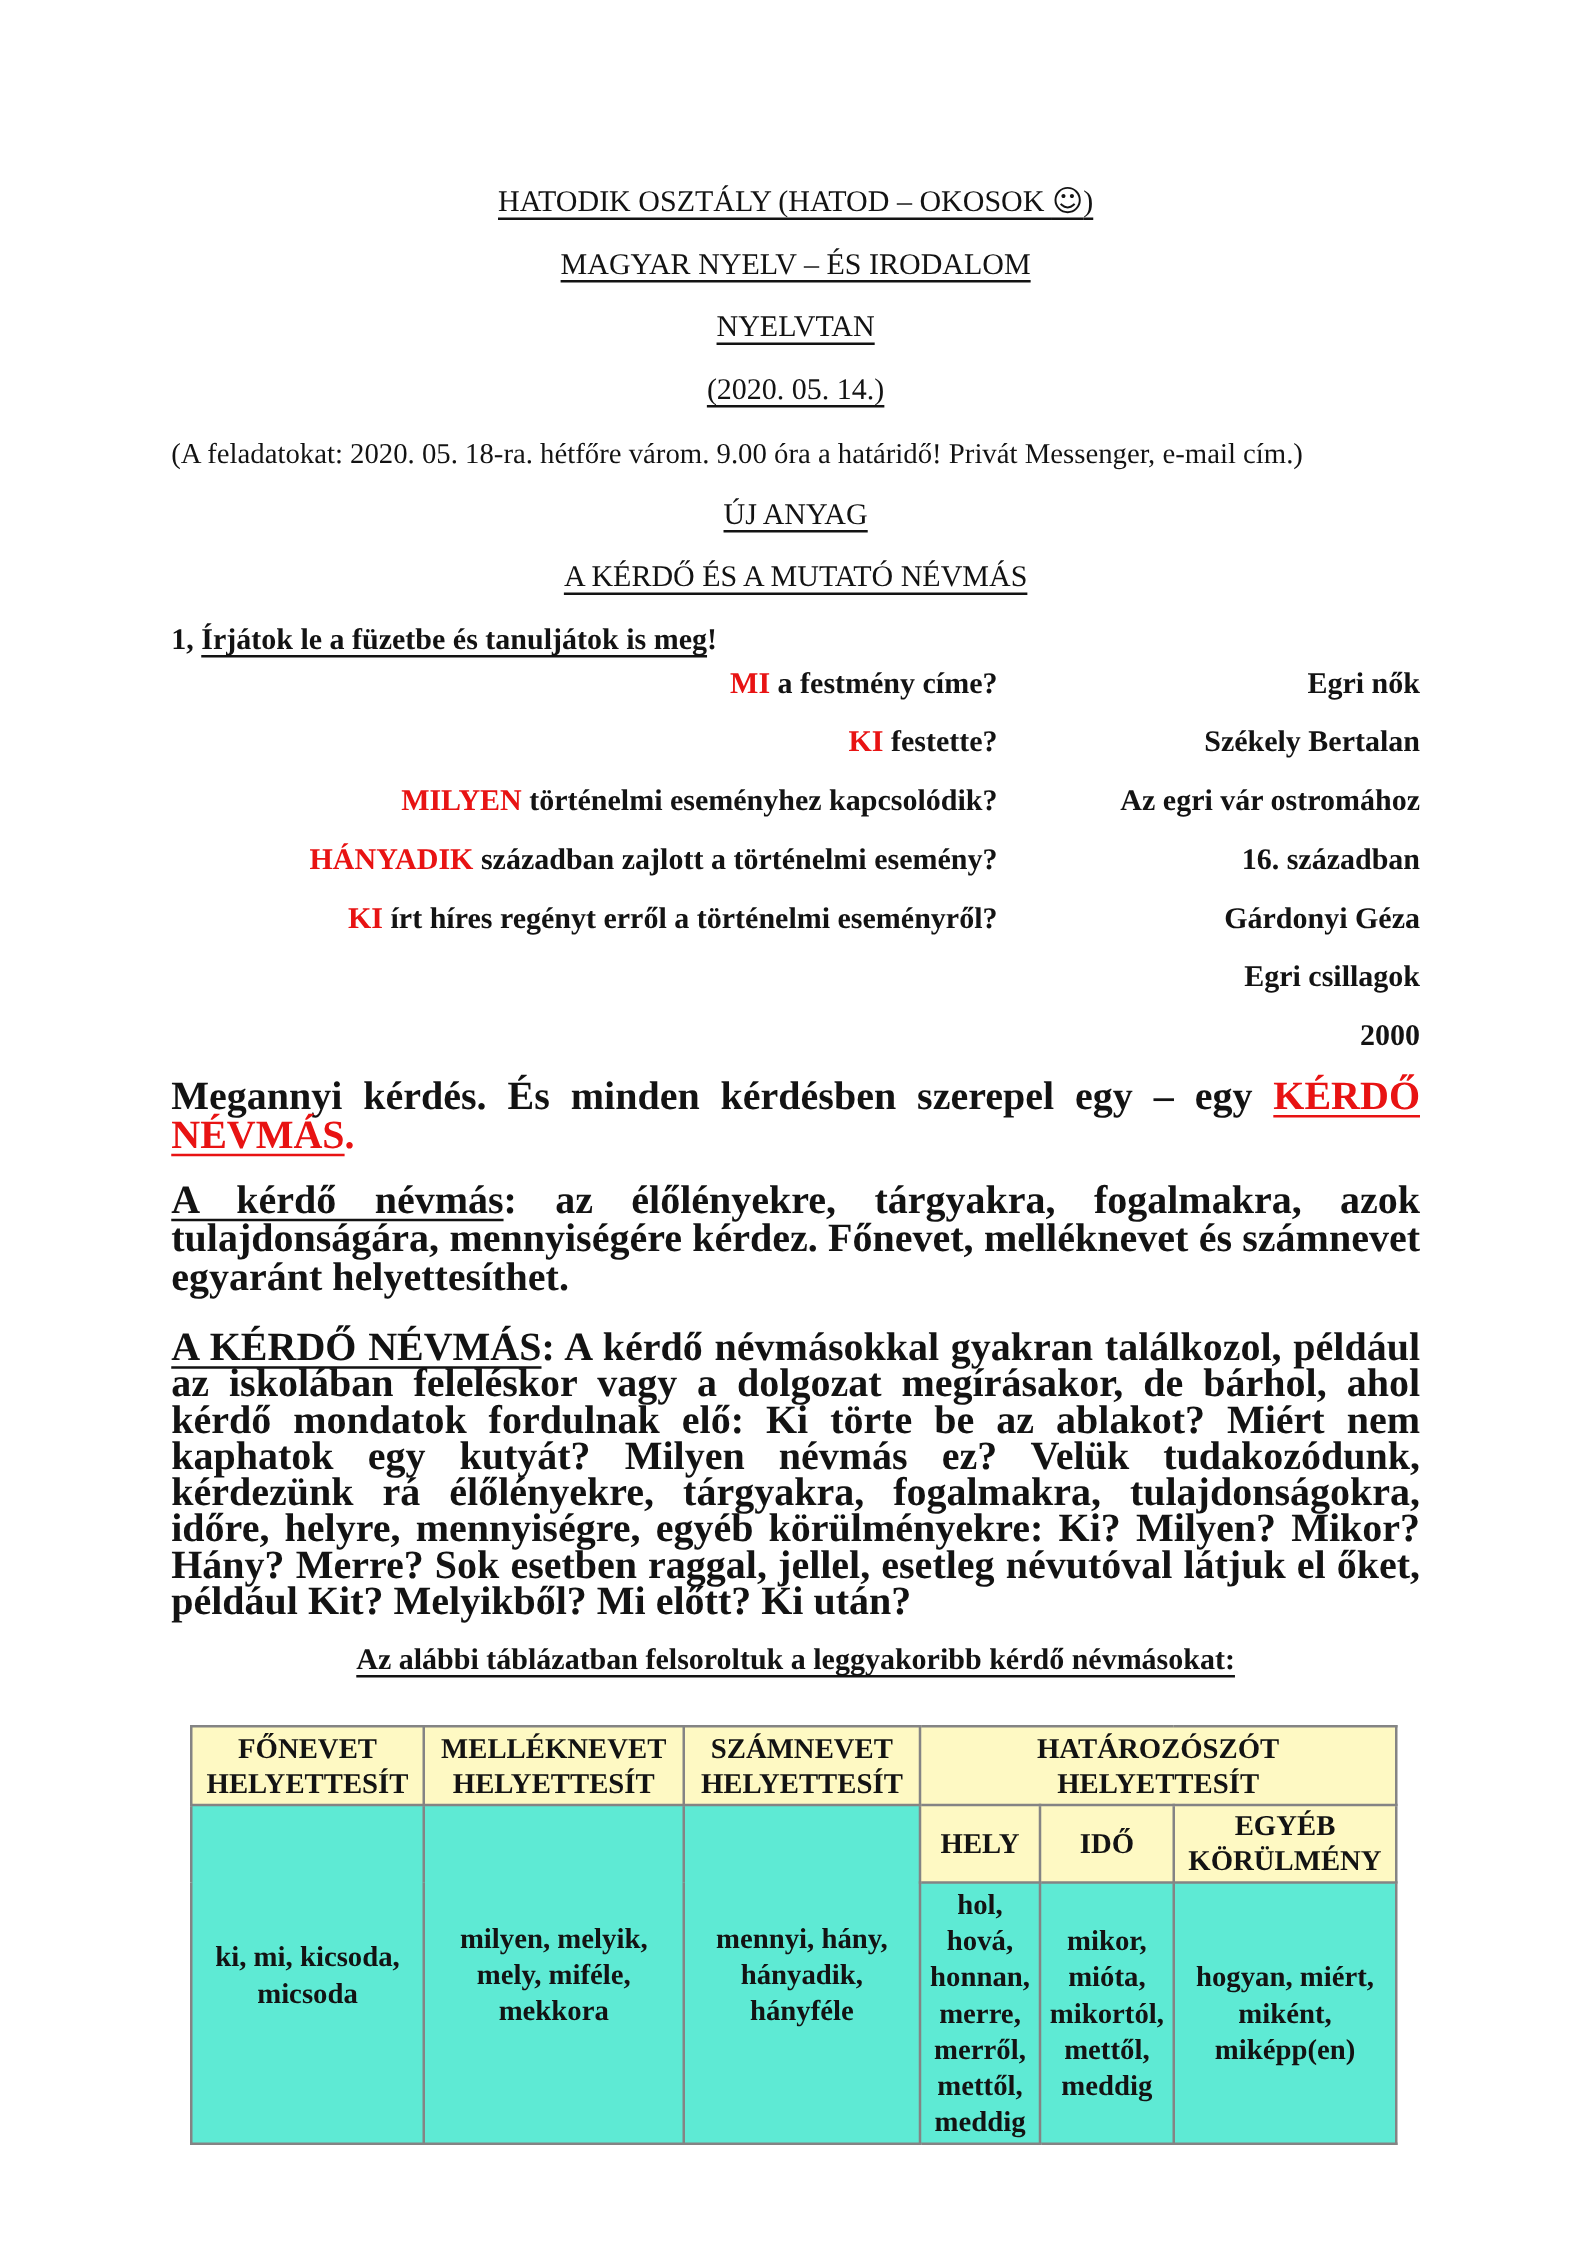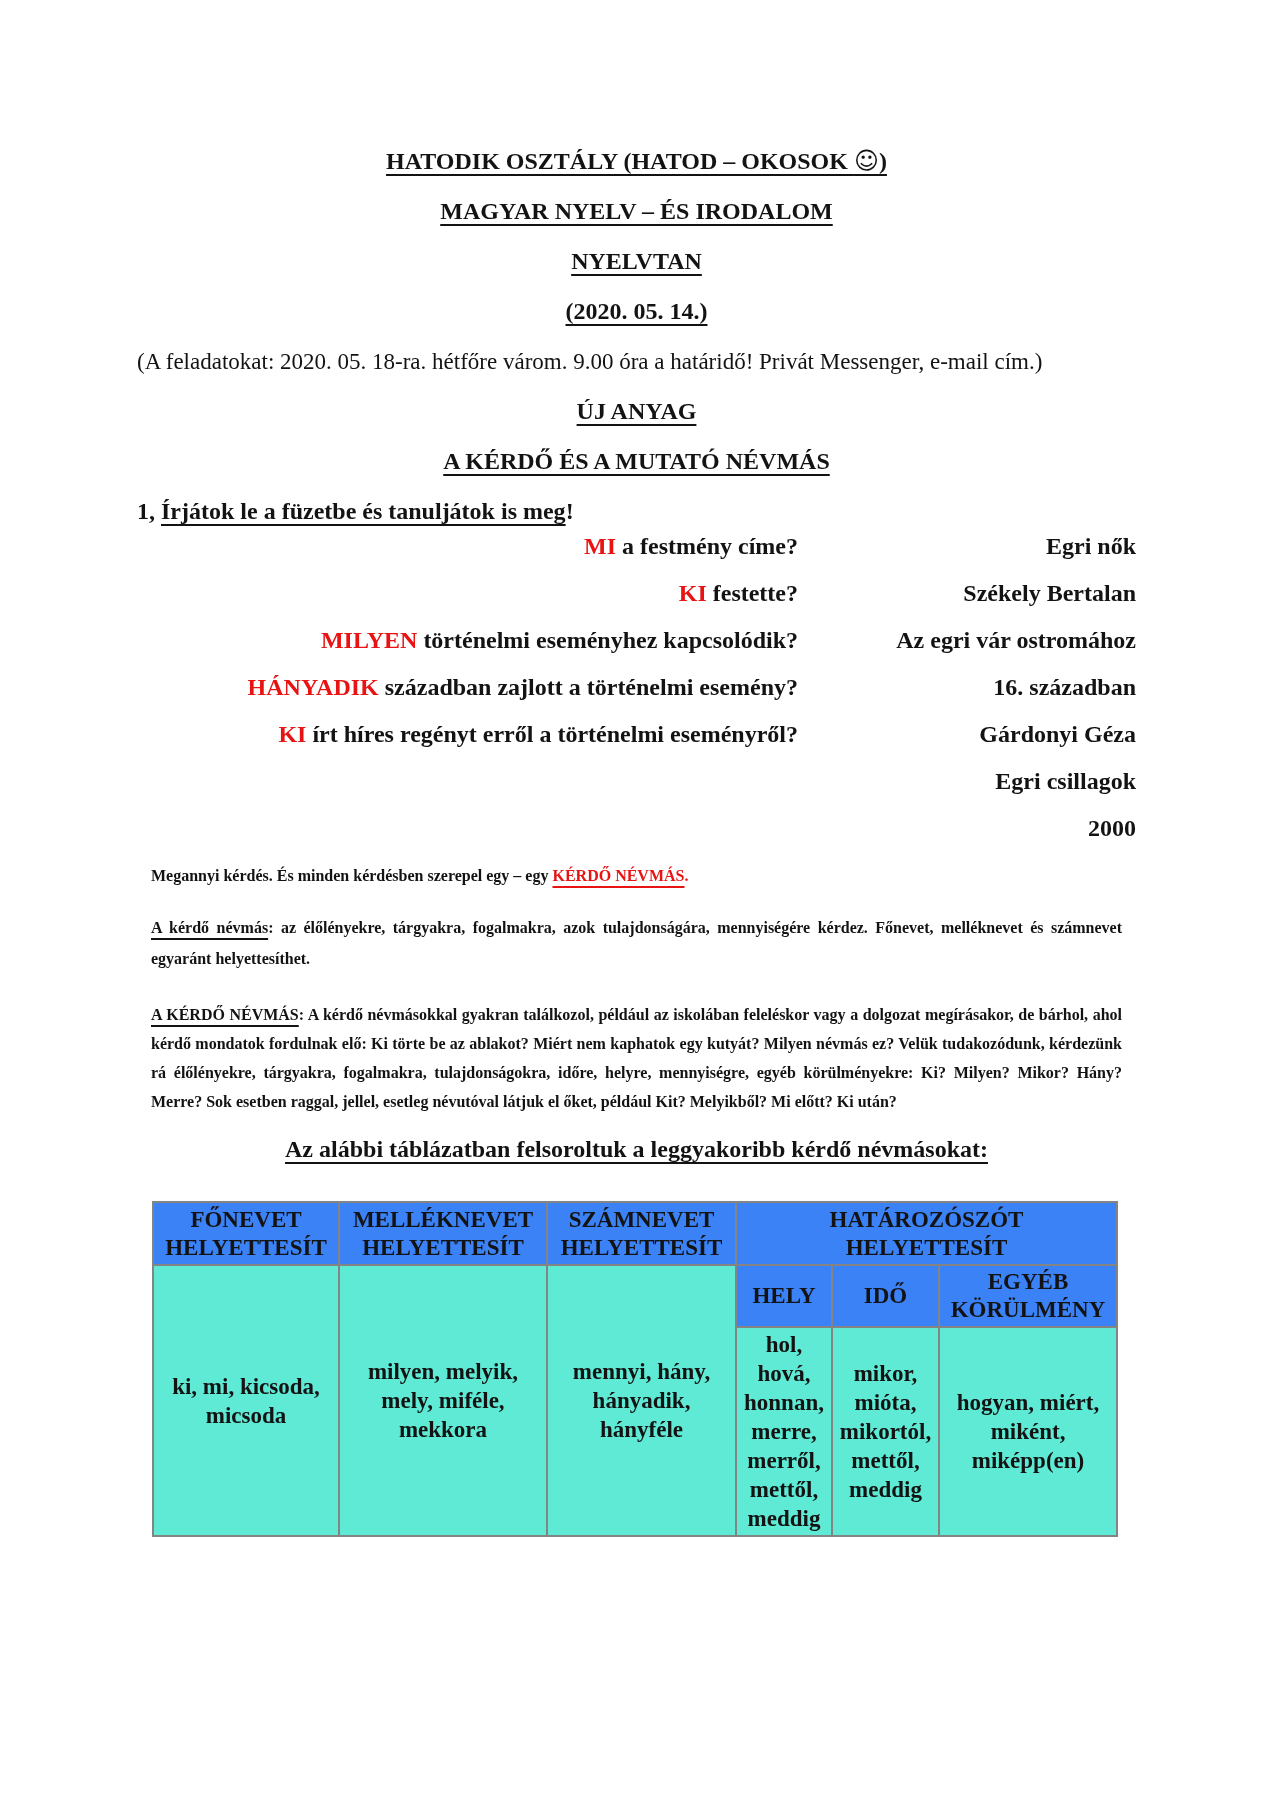--- a/index.html
+++ b/index.html
@@ -10,21 +10,21 @@
     position:relative;
     overflow:hidden;
   }
   .page {
     box-sizing:border-box;
     width:1273px; height:1800px;
     padding:146px 137px 0 137px;
     overflow:hidden;
   }
   .hline {
-    font-size:24px; font-weight:bold;
+    font-size:24px; font-weight:normal;
     line-height:31px; margin:0 0 19px 0;
     text-align:center; white-space:nowrap;
   }
   .note-line {
     font-size:23px; font-weight:normal;
     line-height:31px; margin:0 0 19px 0;
     text-align:left; white-space:nowrap;
   }
   .u {
     text-decoration:underline;
@@ -38,40 +38,40 @@
   .qa { margin-top:4px;text-align:right; }
   .qa-row {
     display:flex; font-size:24px; font-weight:bold;
     line-height:31px; margin-bottom:16px;
   }
   .qa-q { flex:0 0 661px; }
   .qa-a { flex:1 1 auto; }
   .red { color:#e81313; }
   .red.u { text-decoration-color:#e81313; }
   .para {
-    font-size:16px; font-weight:bold;
-    line-height:31px; text-align:justify; margin:14px;
+    font-size:32px; font-weight:bold;
+    line-height:31px; text-align:justify; margin:0;
   }
   .para-def { margin-top:21px; }
   .para-long { line-height:29px; margin-top:26px; }
   .table-intro {
     font-size:24px; font-weight:bold; line-height:31px;
     margin-top:18px; text-align:center;
   }
   table.nt {
     border-collapse:collapse; table-layout:fixed;
     width:964px; margin:36px 0 0 15px;
     font-size:23px; font-weight:bold;
   }
   table.nt th, table.nt td {
     border:2px solid #848484;
     text-align:center; vertical-align:middle;
     padding:2px 4px;
   }
-  table.nt th { background:#3b82f6; line-height:28px; }
+  table.nt th { background:#fef9c3; line-height:28px; }
   table.nt td.bodyc { background:#5eead4; line-height:29px; }
   tr.r1 th { height:57px; }
   tr.r2 th { height:54px; }
   tr.r3 td { height:199px; }
   .narrow { display:inline-block; max-width:240px; }
 </style>
 </head>
 <body>
 
 <div class="page">

